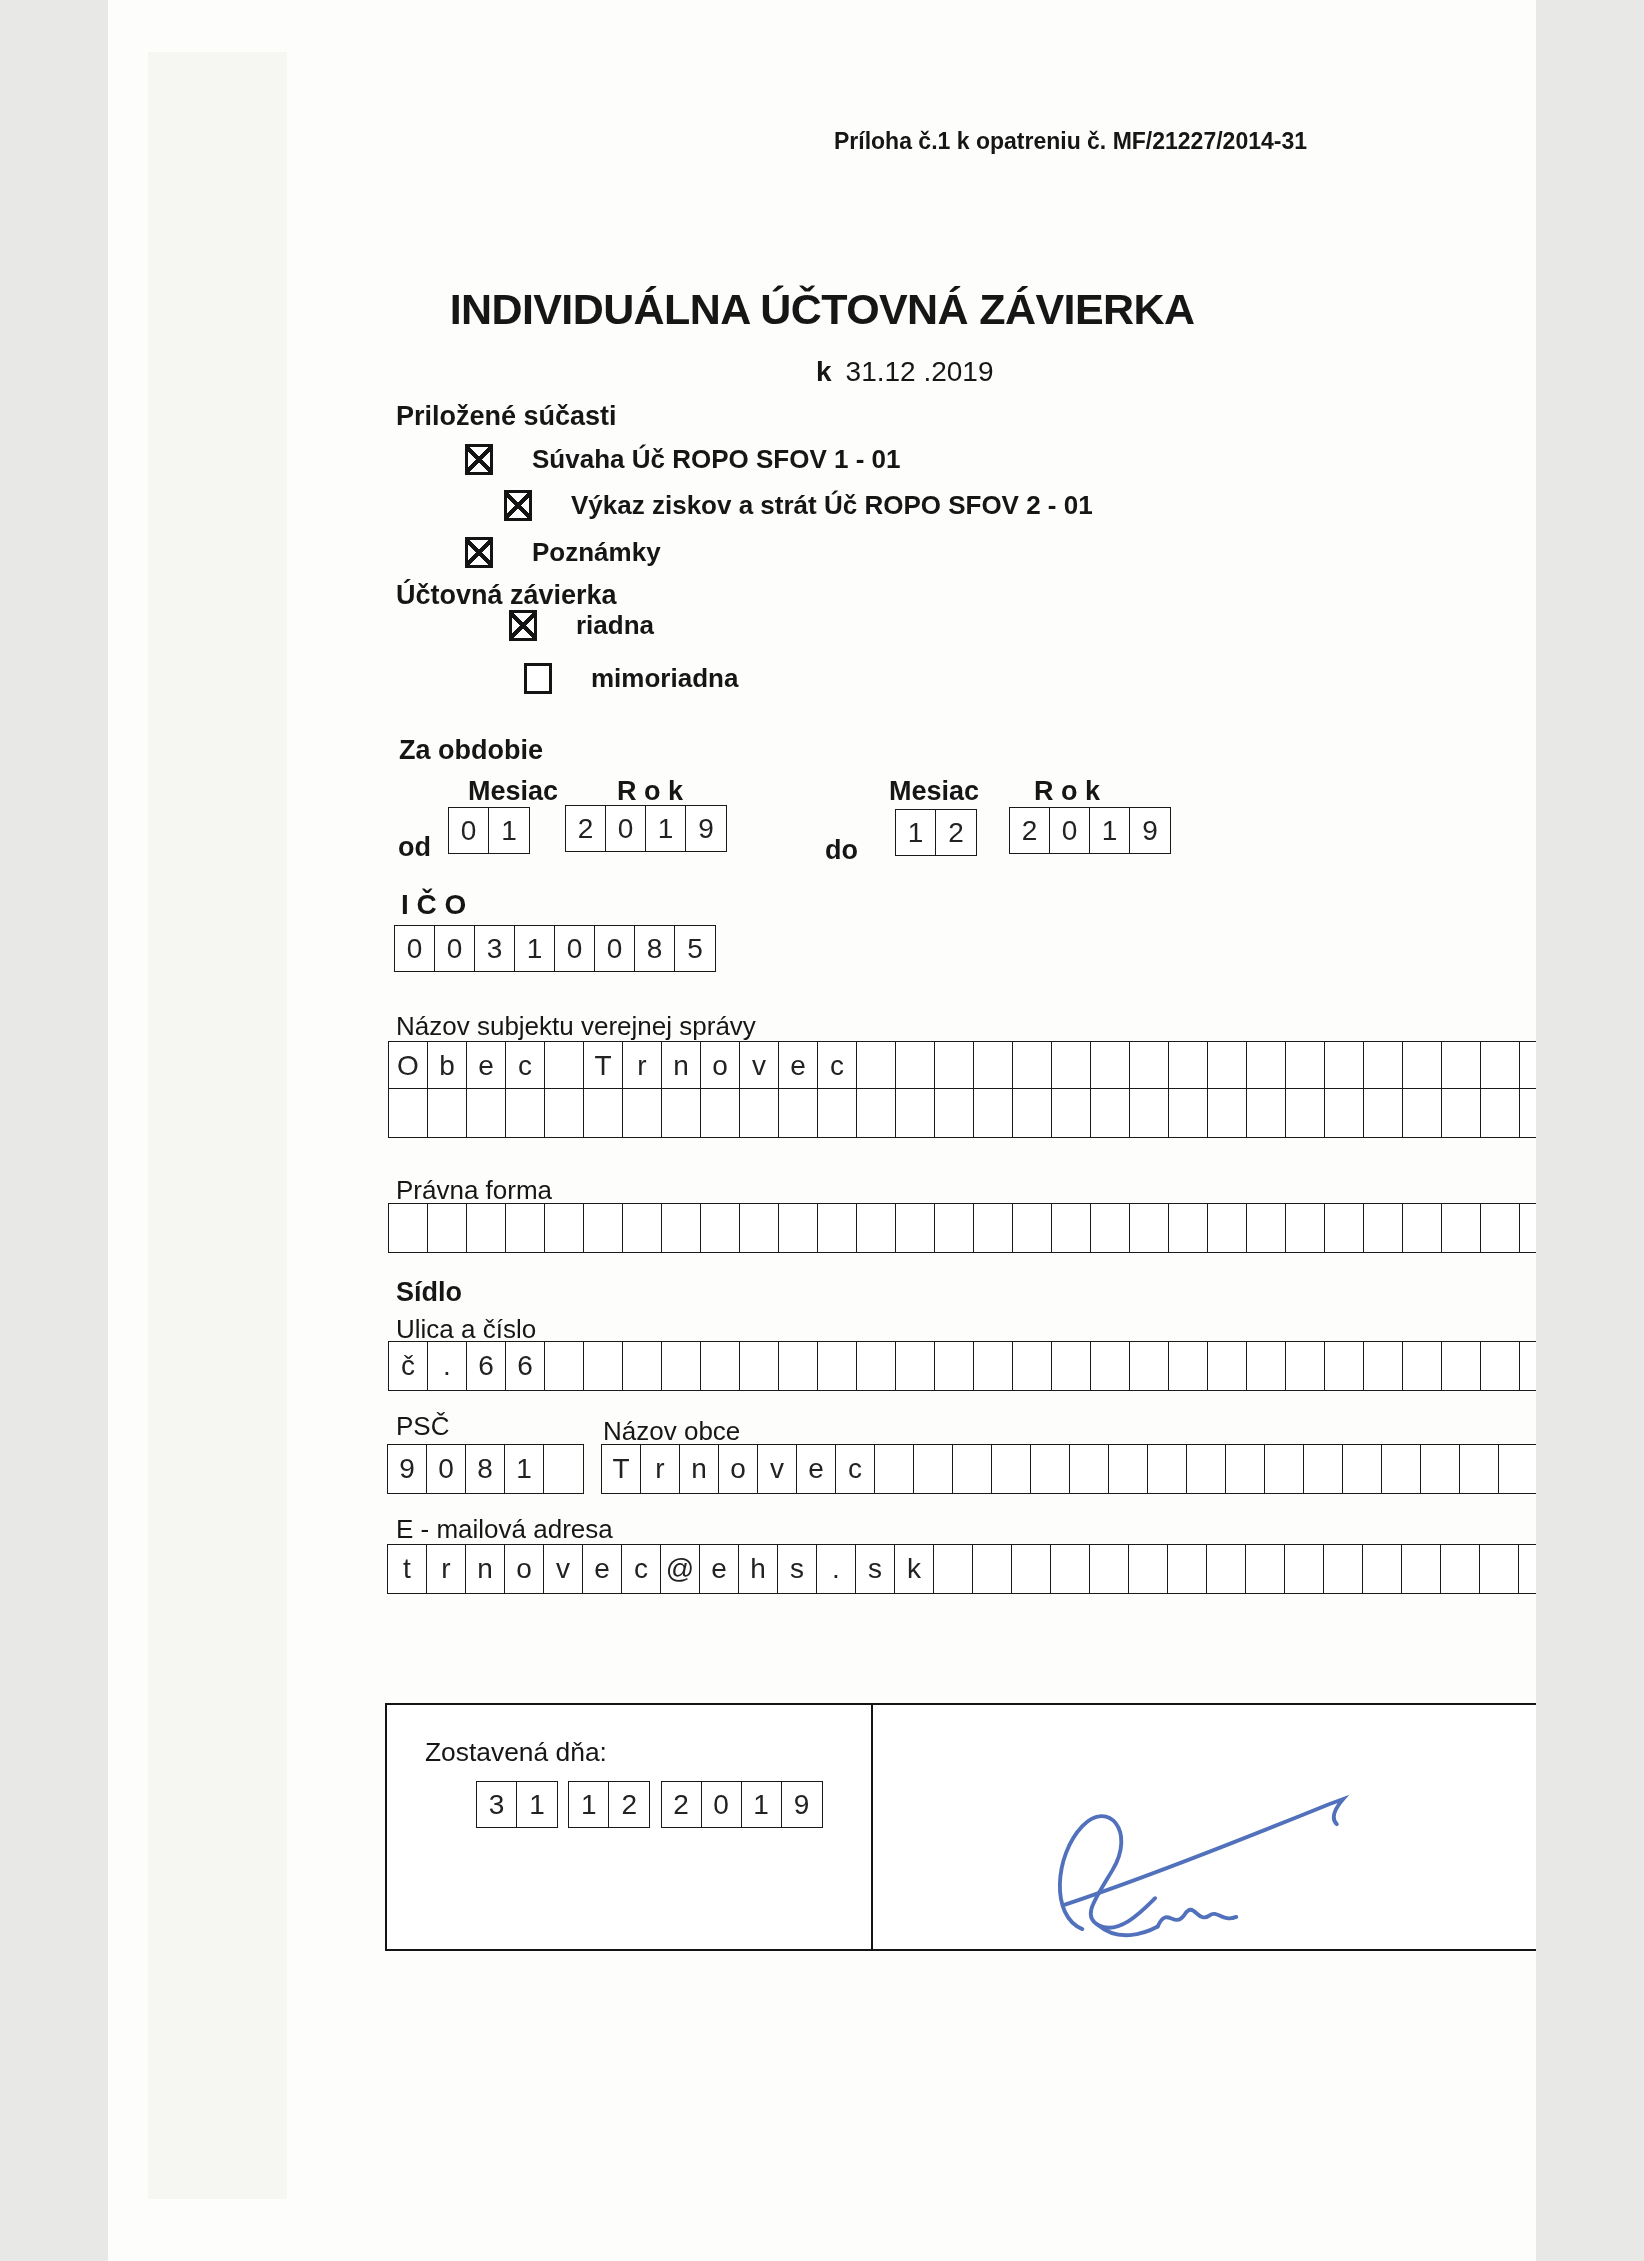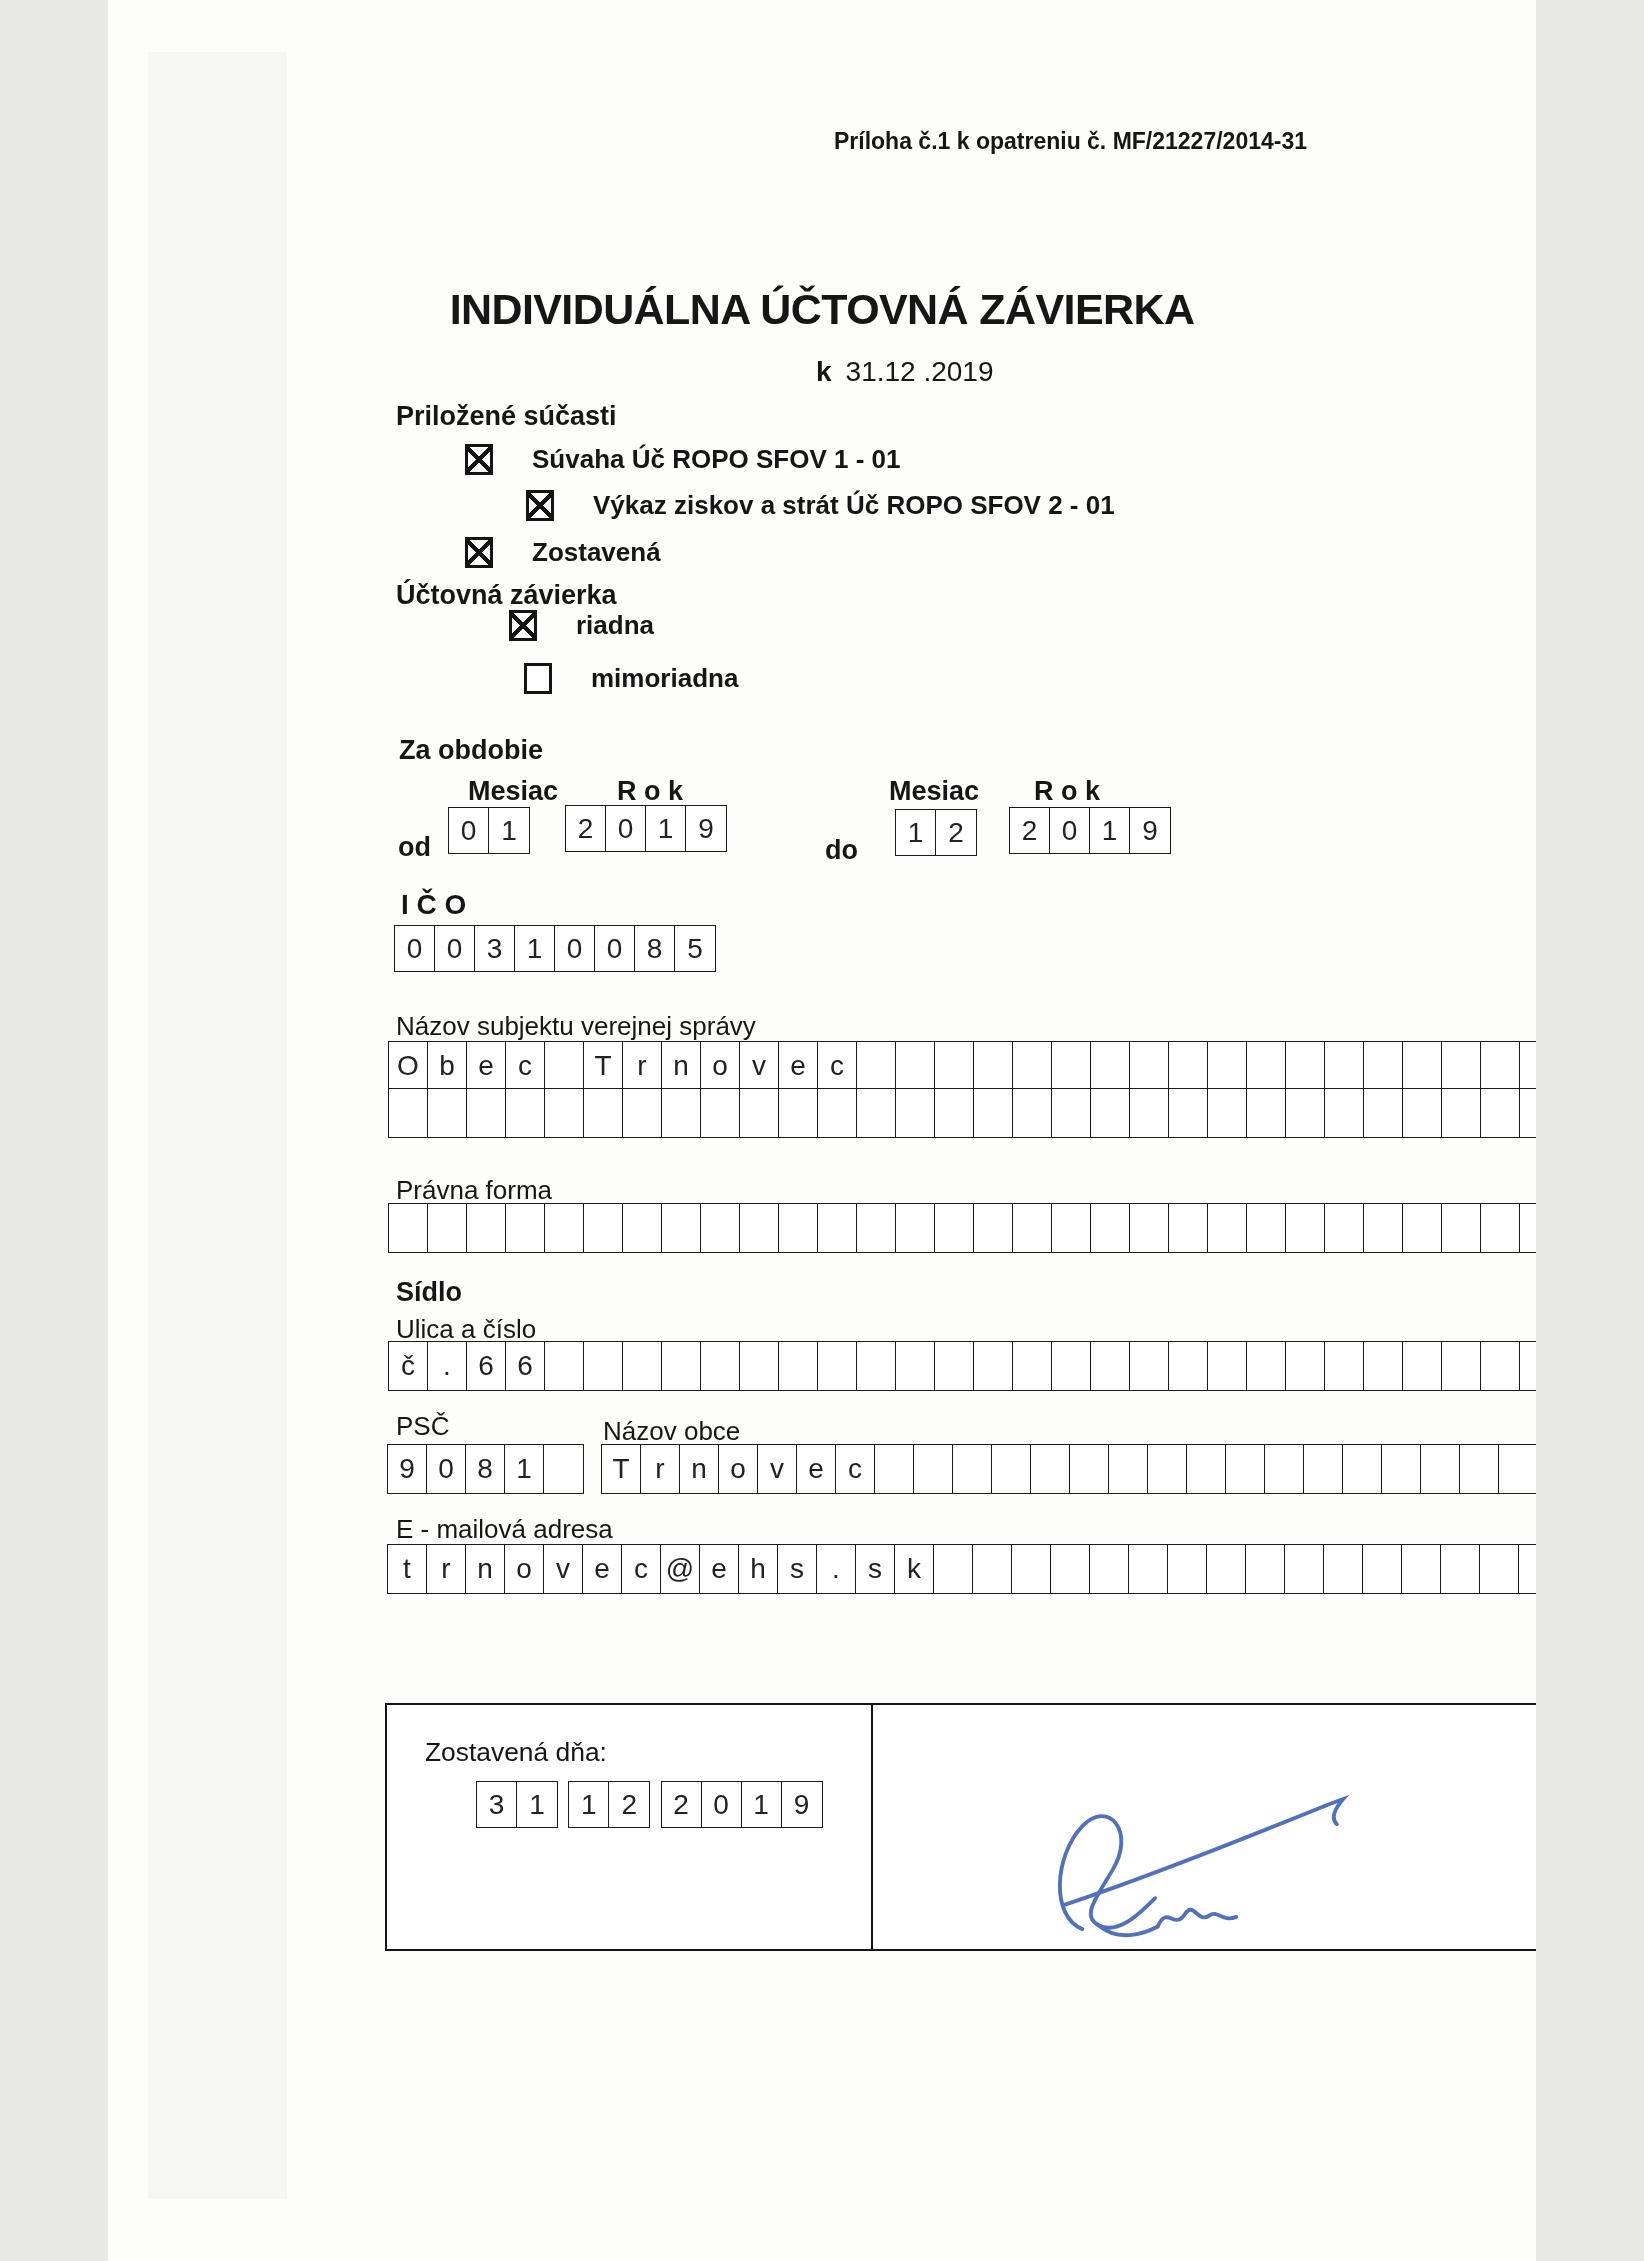--- a/index.html
+++ b/index.html
@@ -86,27 +86,27 @@
   <div class="as-of">
     <span class="prefix">k</span><span>31.12 .2019</span>
   </div>
 
   <div class="abs label-bold" style="left:288px;top:401px;">Priložené súčasti</div>
 
   <div class="chk-row" style="left:357px;top:444px;justify-content:center;">
     <span class="chk checked"></span>
     <span class="chk-label">Súvaha Úč ROPO SFOV  1 - 01</span>
   </div>
-  <div class="chk-row" style="left:376px;top:490px;padding-left:42px;">
+  <div class="chk-row" style="left:354px;top:490px;padding-left:42px;">
     <span class="chk checked"></span>
     <span class="chk-label">Výkaz ziskov a strát Úč ROPO SFOV 2 - 01</span>
   </div>
   <div class="chk-row" style="left:357px;top:537px;">
     <span class="chk checked"></span>
-    <span class="chk-label">Zostavená</span>
+    <span class="chk-label">Poznámky</span>
   </div>
 
   <div class="abs label-bold" style="left:288px;top:580px;">Účtovná závierka</div>
 
   <div class="chk-row" style="left:401px;top:610px;">
     <span class="chk checked"></span>
     <span class="chk-label">riadna</span>
   </div>
   <div class="chk-row" style="left:416px;top:663px;">
     <span class="chk"></span>

